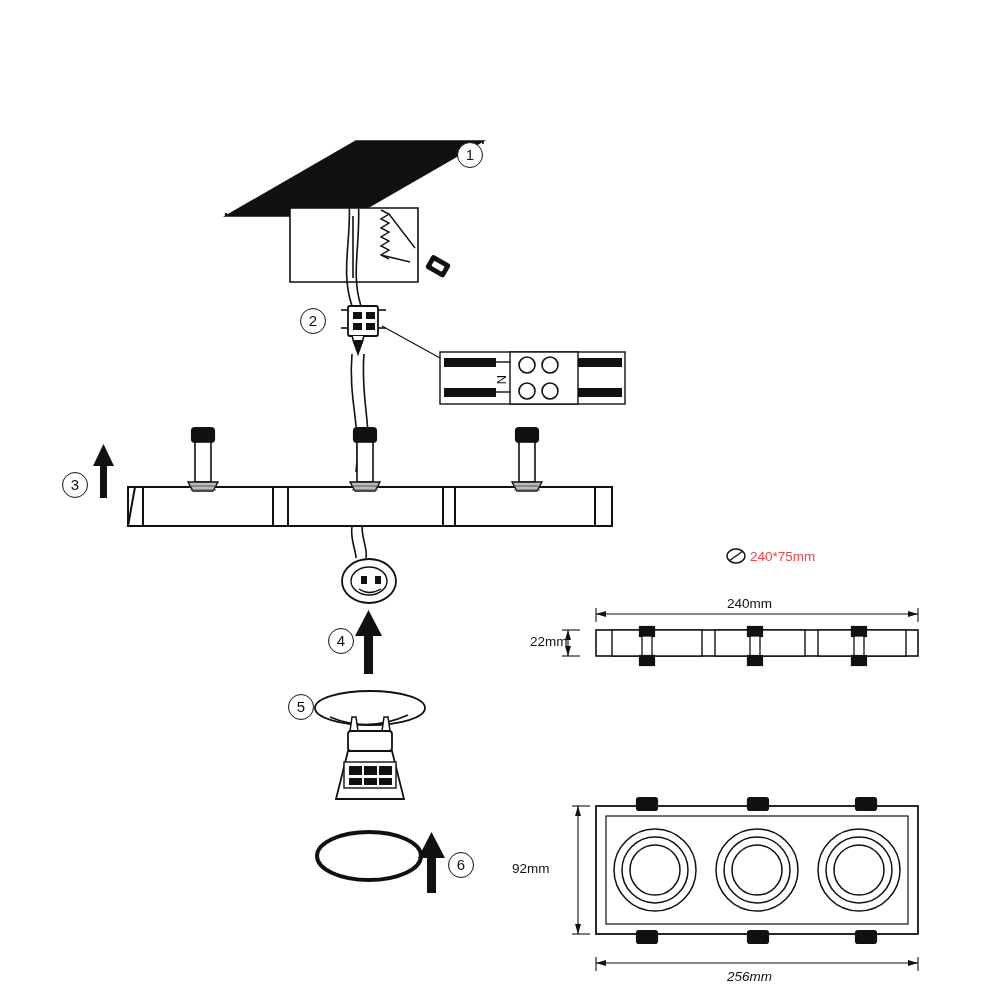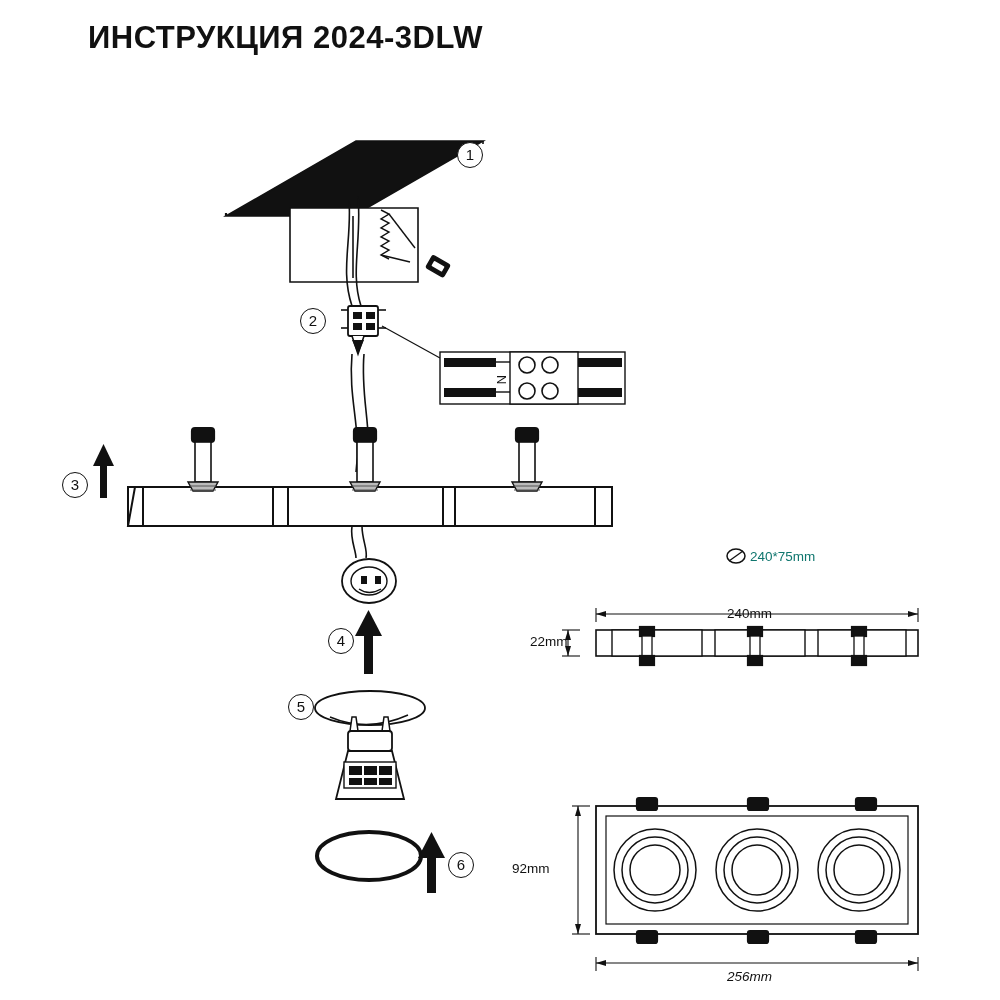--- a/index.html
+++ b/index.html
@@ -46,31 +46,30 @@
   }
   .dim-label {
     position: absolute;
     font-size: 13.5px;
     color: #111;
     white-space: nowrap;
   }
   .note-label {
     position: absolute;
     font-size: 13.5px;
-    color: #0f766e;
+    color: #ef4444;
     white-space: nowrap;
   }
   svg { display: block; }
 </style>
 </head>
 <body>
 
 <div id="sheet">
 
-  <div class="title">ИНСТРУКЦИЯ 2024-3DLW</div>
 
   <svg width="1000" height="1000" viewBox="0 0 1000 1000" style="position:absolute;left:0;top:0;">
 
     <g fill="none" stroke="#111" stroke-width="2.2" stroke-linejoin="miter" stroke-linecap="butt">
 
       <g>
         <polygon points="226,216 356,141 483,141 353,216" fill="#111" stroke="#111" stroke-width="1.6"></polygon>
         <polyline points="226,216 226,213"></polyline>
         <polygon points="290,208 418,208 418,282 290,282" fill="#ffffff" stroke="#111" stroke-width="1.6"></polygon>
         <line x1="353" y1="216" x2="353" y2="278" stroke="#111" stroke-width="1.6"></line>
@@ -296,18 +295,18 @@
 
   <div class="step-badge" style="left:457px; top:142px;">1</div>
   <div class="step-badge" style="left:300px; top:308px;">2</div>
   <div class="step-badge" style="left:62px; top:472px;">3</div>
   <div class="step-badge" style="left:328px; top:628px;">4</div>
   <div class="step-badge" style="left:288px; top:694px;">5</div>
   <div class="step-badge" style="left:448px; top:852px;">6</div>
 
   <div class="note-label" style="left:750px; top:549px;">240*75mm</div>
 
-  <div class="dim-label" style="left:727px; top:596px;margin-top:10px;">240mm</div>
+  <div class="dim-label" style="left:727px; top:596px;">240mm</div>
   <div class="dim-label" style="left:530px; top:634px;">22mm</div>
   <div class="dim-label" style="left:512px; top:861px;">92mm</div>
   <div class="dim-label" style="left:727px; top:969px;font-style:italic;">256mm</div>
 
 </div>
 
 </body></html>

